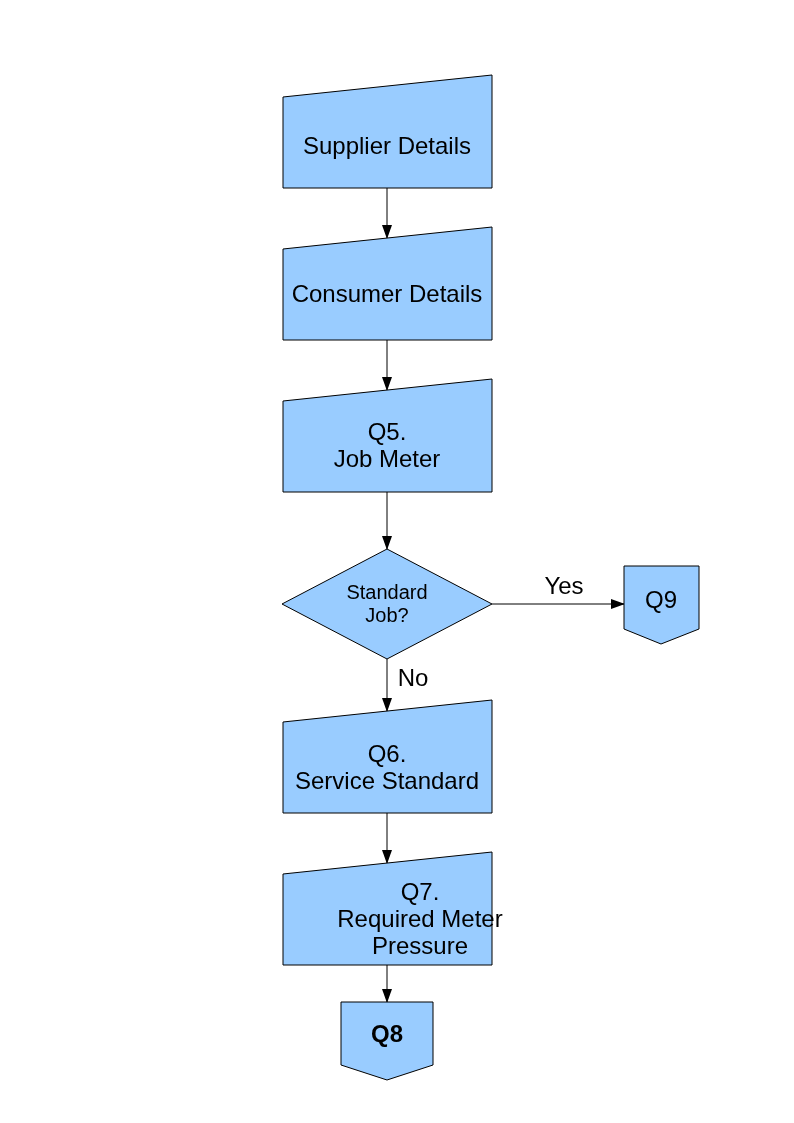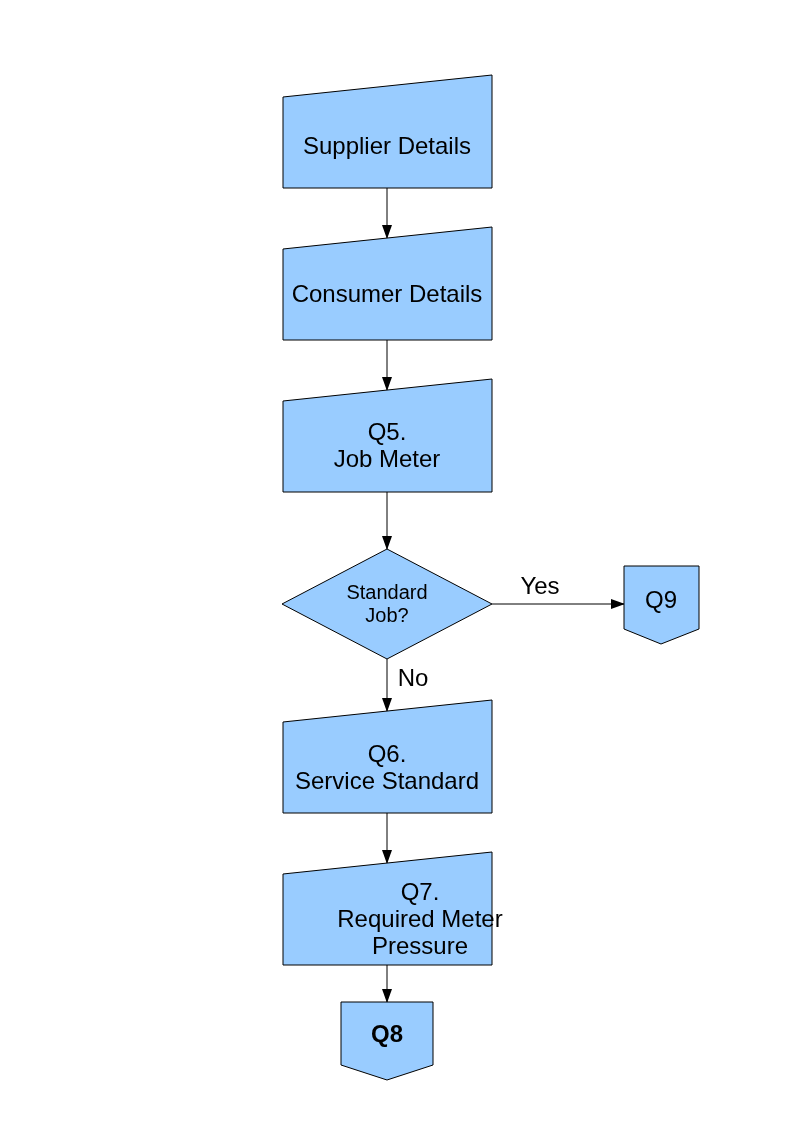--- a/index.html
+++ b/index.html
@@ -81,16 +81,16 @@
   <div class="lbl lbl-sm" style="left:387px; top:604px;">Standard
 Job?</div>
   <div class="lbl" style="left:661px; top:599px;">Q9</div>
   <div class="lbl" style="left:387px; top:767px;">Q6.
 Service Standard</div>
   <div class="lbl" style="left:387px; top:918px;margin-left:33px;">Q7.
 Required Meter
 Pressure</div>
   <div class="lbl" style="left:387px; top:1033px;font-weight:bold;">Q8</div>
 
-  <div class="lbl" style="left:540px; top:585px;">Yes</div>
+  <div class="lbl" style="left:564px; top:585px;">Yes</div>
   <div class="lbl" style="left:413px; top:677px;">No</div>
 
 </div>
 
 </body></html>

